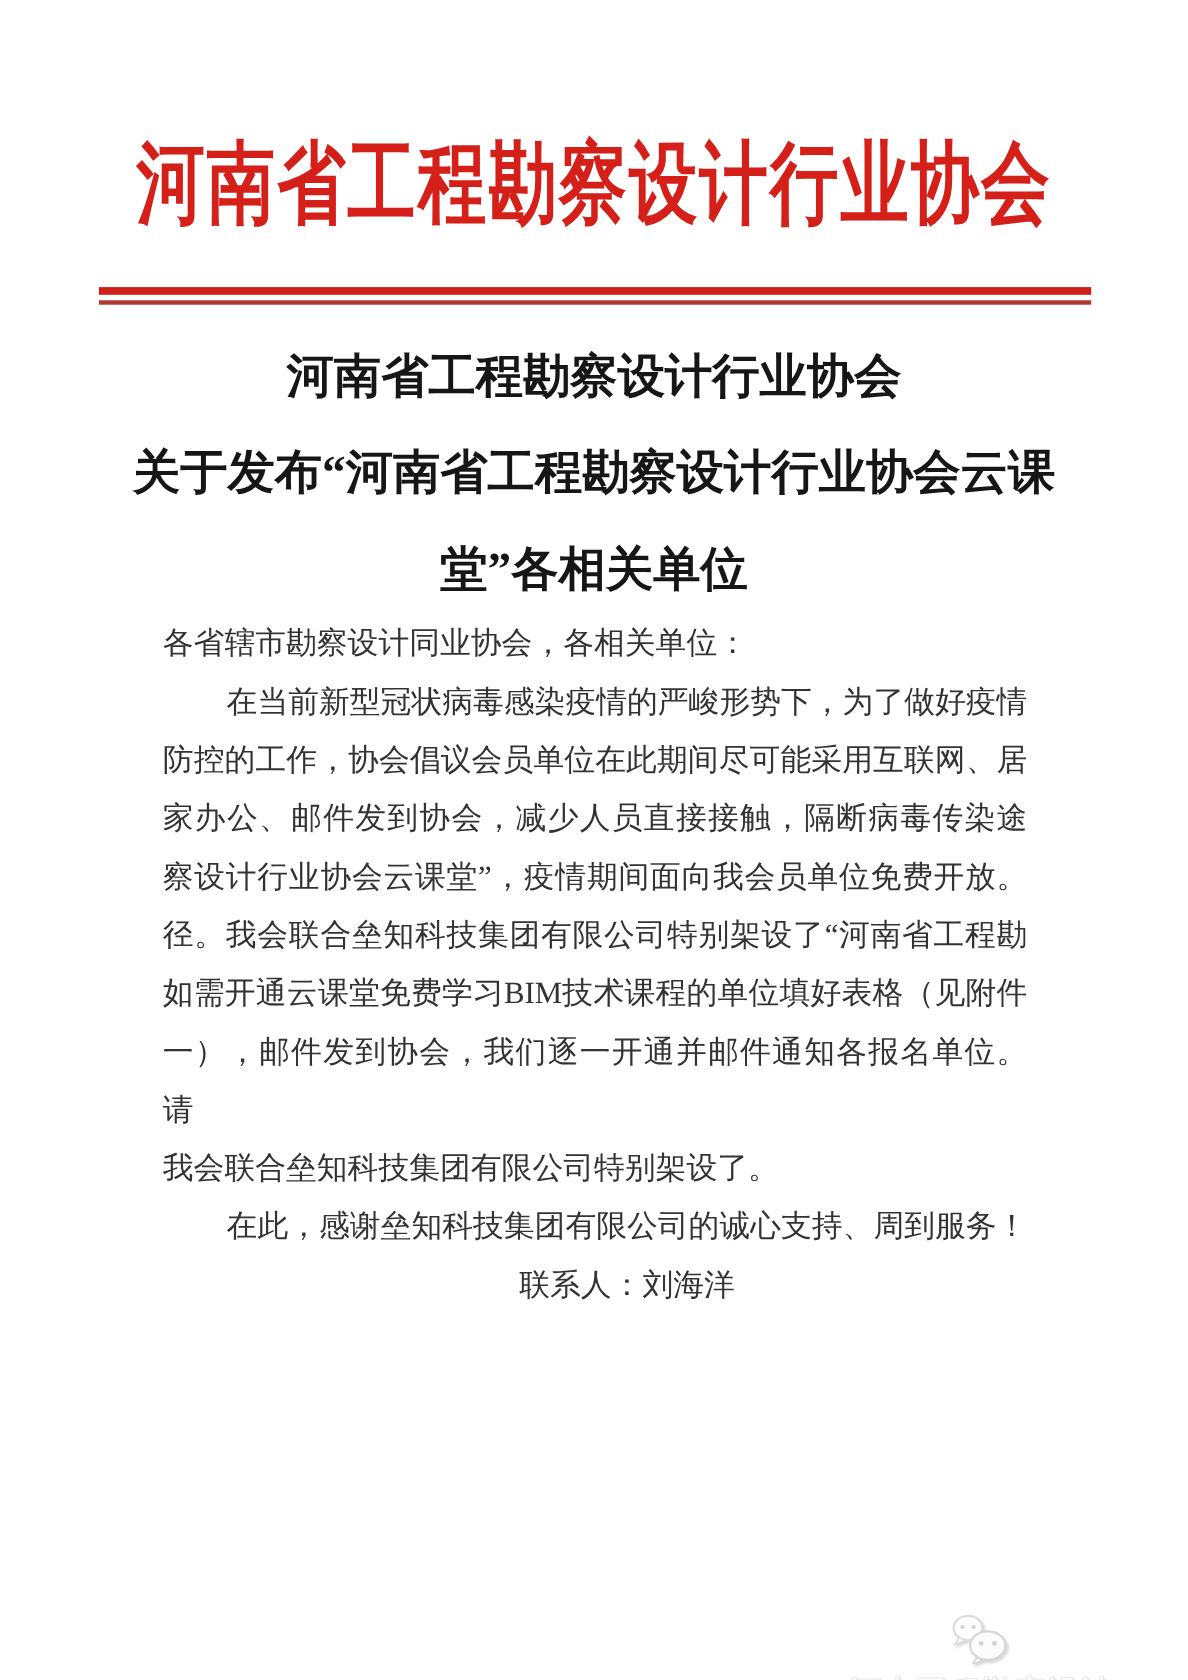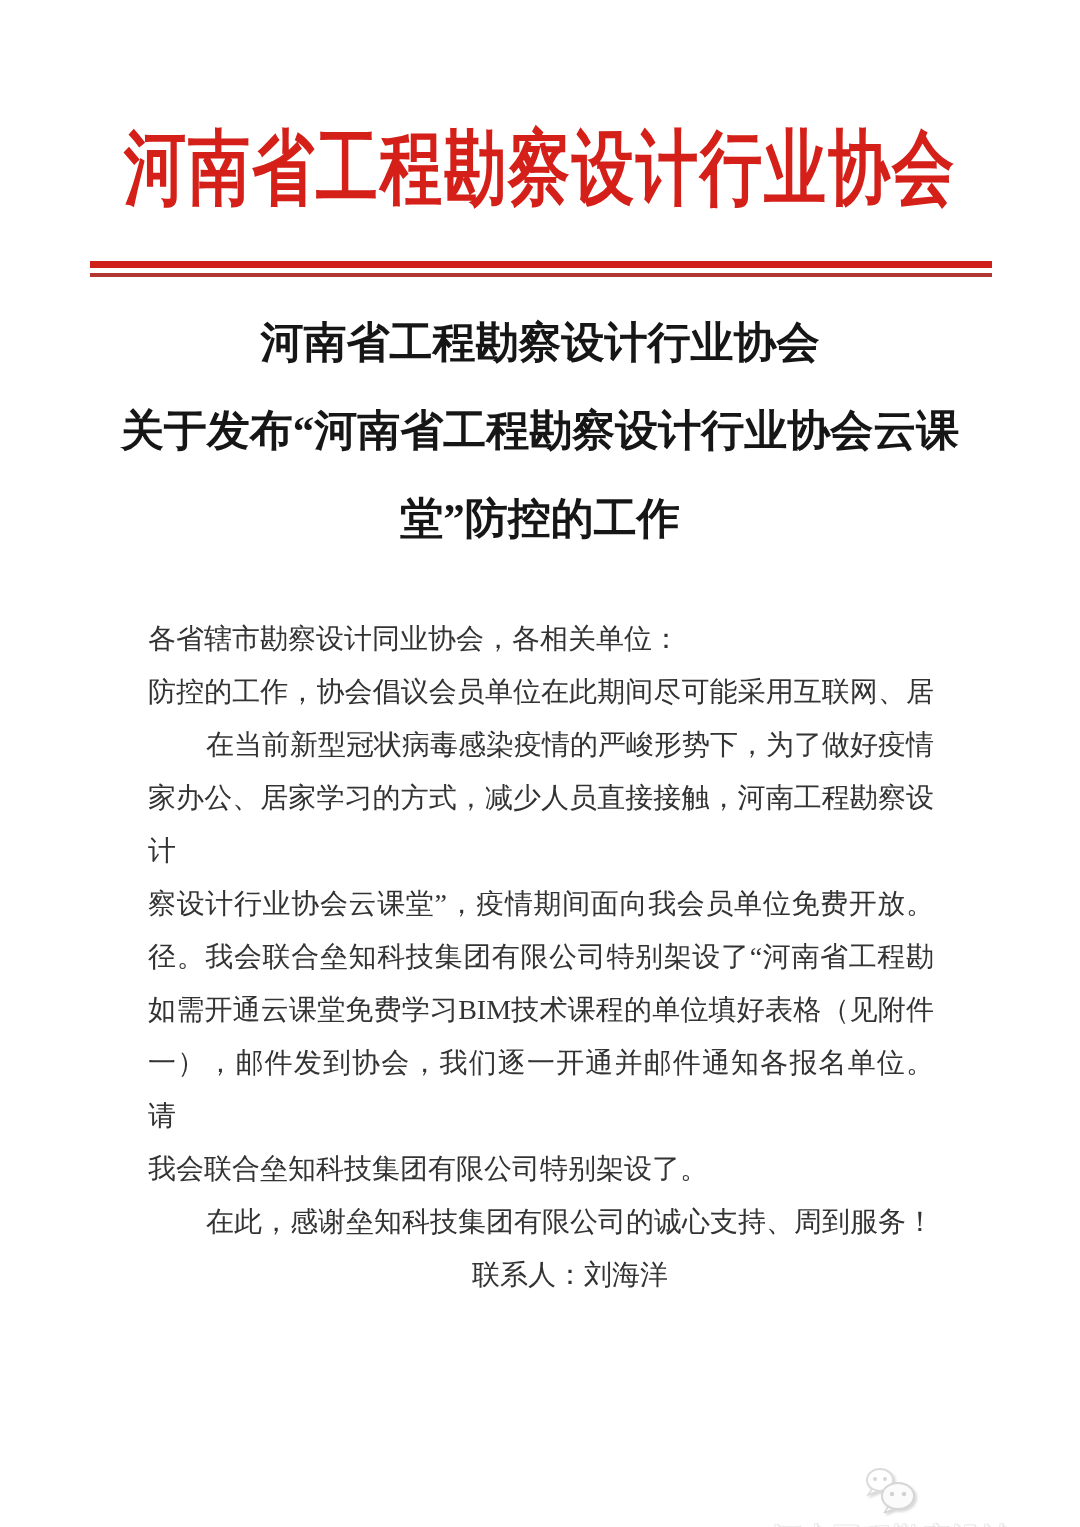--- a/index.html
+++ b/index.html
@@ -59,21 +59,21 @@
     text-align: center;
     color: var(--title-ink, #161616);
     font-weight: bold;
     font-size: 43px;
     line-height: 88px;
   }
 
   
   .doc-body {
     position: absolute;
-    top: 597px;
+    top: 544px;
     left: 148px;
     width: 786px;
     color: var(--body-ink, #333333);
     font-size: 28px;
     line-height: 53px;
     text-align: left;
   }
   .line { width: 100%; }
   .line.justify {
     text-align: justify;
@@ -115,28 +115,28 @@
 
 <div class="page">
 
   <div class="letterhead-title">河南省工程勘察设计行业协会</div>
   <div class="rule-thick"></div>
   <div class="rule-thin"></div>
 
   <div class="doc-title">
     <div class="title-line">河南省工程勘察设计行业协会</div>
     <div class="title-line">关于发布“河南省工程勘察设计行业协会云课</div>
-    <div class="title-line">堂”防控的工作</div>
+    <div class="title-line">堂”各相关单位</div>
   </div>
 
   <div class="doc-body">
     <div class="line">各省辖市勘察设计同业协会，各相关单位：</div>
+    <div class="line indent justify">在当前新型冠状病毒感染疫情的严峻形势下，为了做好疫情</div>
     <div class="line justify">防控的工作，协会倡议会员单位在此期间尽可能采用互联网、居</div>
-    <div class="line indent justify">在当前新型冠状病毒感染疫情的严峻形势下，为了做好疫情</div>
-    <div class="line justify">家办公、居家学习的方式，减少人员直接接触，河南工程勘察设计</div>
+    <div class="line justify">家办公、邮件发到协会，减少人员直接接触，隔断病毒传染途</div>
     <div class="line justify">察设计行业协会云课堂”，疫情期间面向我会员单位免费开放。</div>
     <div class="line justify">径。我会联合垒知科技集团有限公司特别架设了“河南省工程勘</div>
     <div class="line justify">如需开通云课堂免费学习BIM技术课程的单位填好表格（见附件</div>
     <div class="line justify">一），邮件发到协会，我们逐一开通并邮件通知各报名单位。 请</div>
     <div class="line">我会联合垒知科技集团有限公司特别架设了。</div>
     <div class="line indent justify">在此，感谢垒知科技集团有限公司的诚心支持、周到服务！</div>
     <div class="line indent">联系人：刘海洋</div>
   </div>
 
   <div class="watermark">

